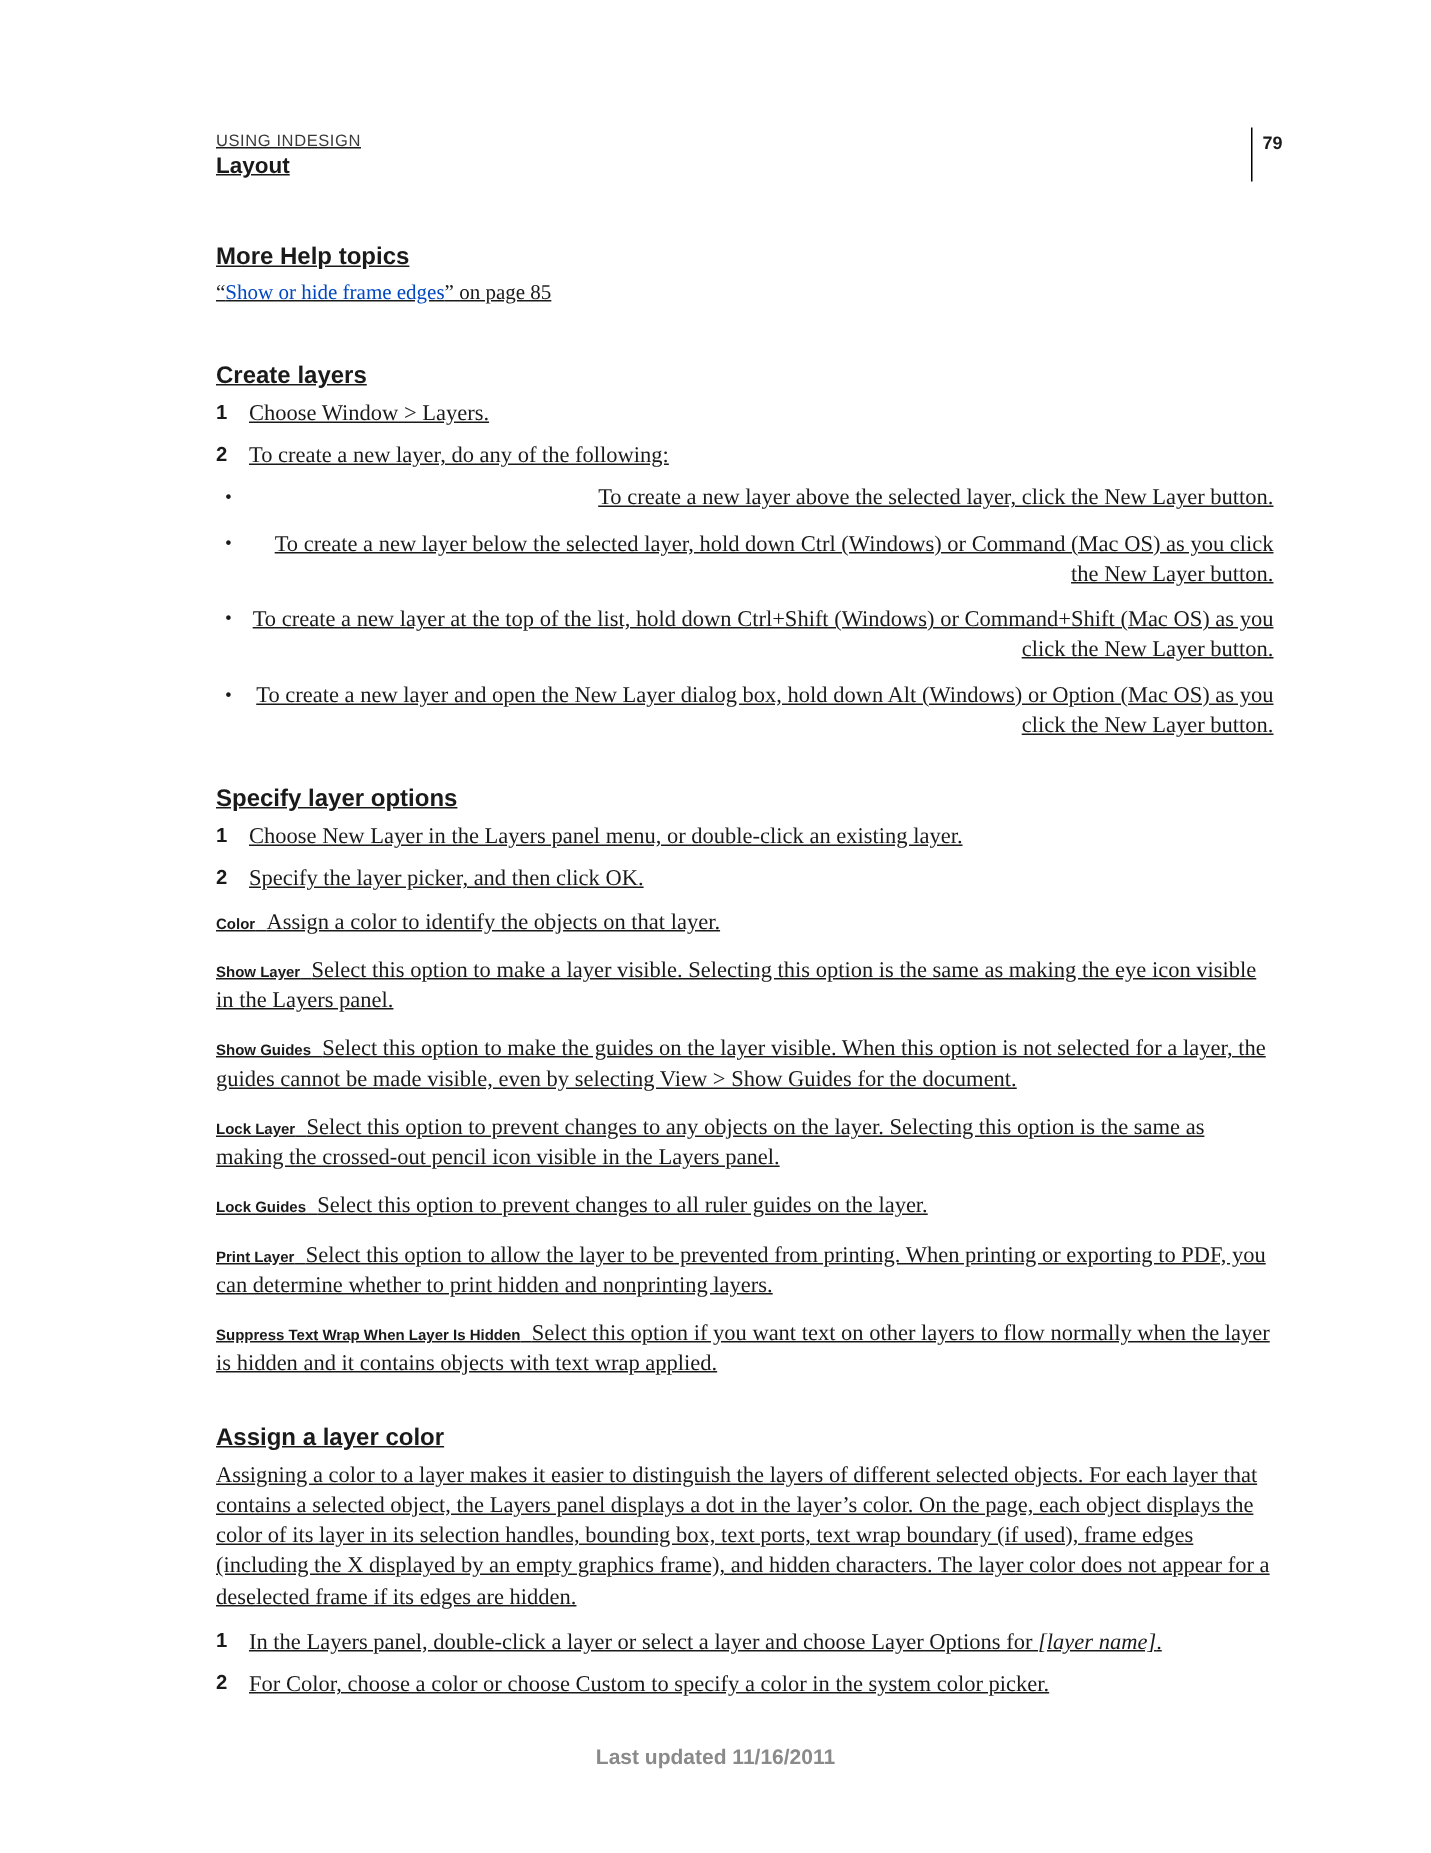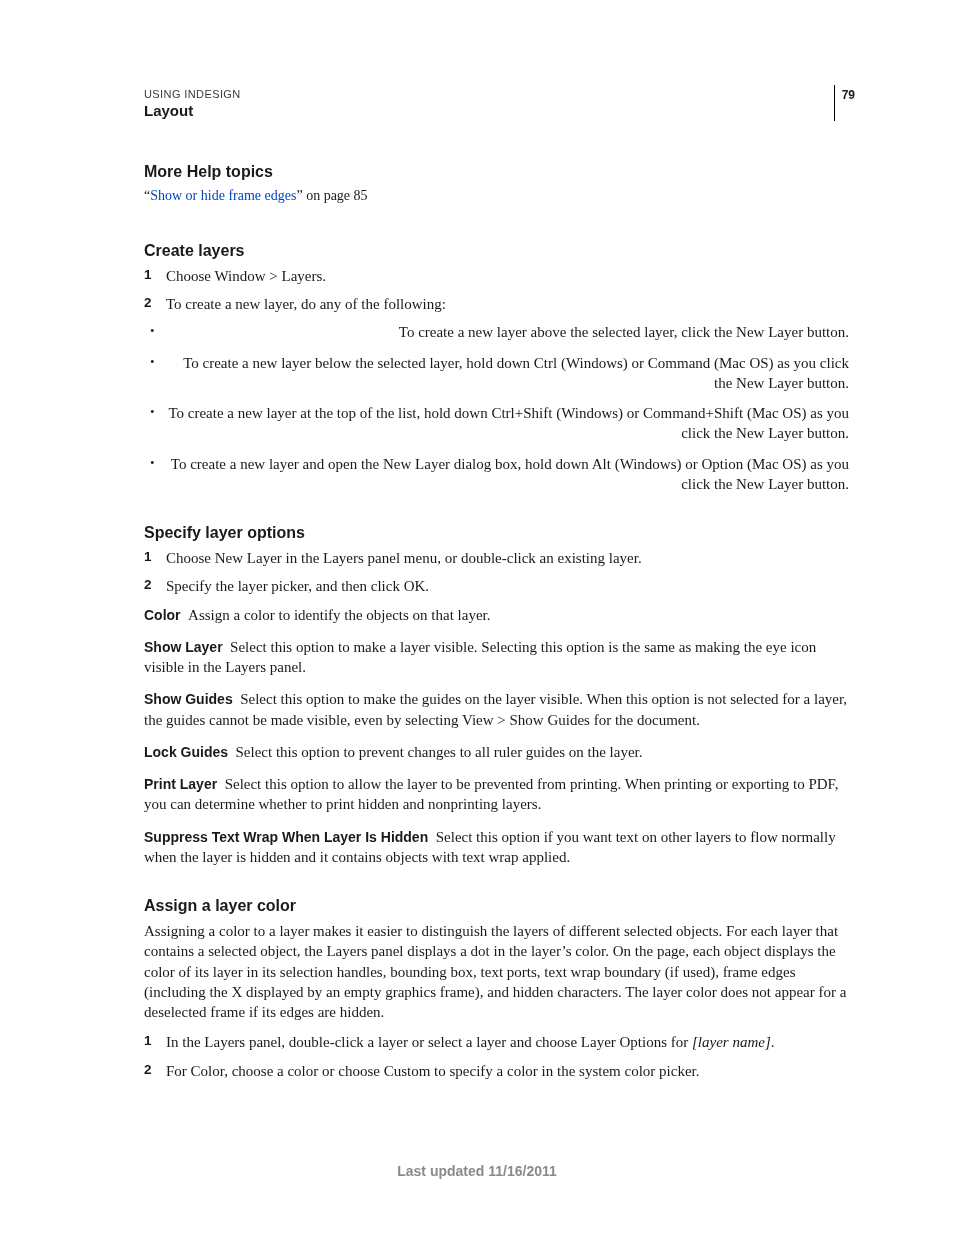--- a/index.html
+++ b/index.html
@@ -8,20 +8,21 @@
     font-family: "Minion Pro", Georgia, "Times New Roman", serif;
     background: #fff;
     color: #1a1a1a;
   }
   .page {
     width: 954px;
     height: 1235px;
     position: relative;
     box-sizing: border-box;
     padding: 88px 105px 0 144px;
+    text-decoration: underline;
   }
   .header {
     position: relative;
     margin-bottom: 44px;
   }
   .header-title {
     font-family: "Myriad Pro", "Helvetica Neue", Arial, sans-serif;
     font-size: 11px;
     letter-spacing: 0.4px;
     color: #3a3a3a;
@@ -117,21 +118,21 @@
     font-size: 13px;
   }
   .def {
     font-size: 15px;
     line-height: 1.35;
     margin-bottom: 12px;
   }
   .def .term {
     font-family: "Myriad Pro", "Helvetica Neue", Arial, sans-serif;
     font-weight: 700;
-    font-size: 14px;
+    font-size: 10px;
   }
   .para {
     font-size: 15px;
     line-height: 1.35;
     margin-bottom: 10px;
   }
   .ital {
     font-style: italic;
   }
   .footer {
@@ -188,20 +189,23 @@
     </ol>
 
     <div class="def">
       <span class="term">Color</span>&nbsp;&nbsp;<span>Assign a color to identify the objects on that layer.</span>
     </div>
     <div class="def">
       <span class="term">Show Layer</span>&nbsp;&nbsp;<span>Select this option to make a layer visible. Selecting this option is the same as making the eye icon visible in the Layers panel.</span>
     </div>
     <div class="def">
       <span class="term">Show Guides</span>&nbsp;&nbsp;<span>Select this option to make the guides on the layer visible. When this option is not selected for a layer, the guides cannot be made visible, even by selecting View &gt; Show Guides for the document.</span>
+    </div>
+    <div class="def">
+      <span class="term">Lock Layer</span>&nbsp;&nbsp;<span>Select this option to prevent changes to any objects on the layer. Selecting this option is the same as making the crossed-out pencil icon visible in the Layers panel.</span>
     </div>
     <div class="def">
       <span class="term">Lock Guides</span>&nbsp;&nbsp;<span>Select this option to prevent changes to all ruler guides on the layer.</span>
     </div>
     <div class="def">
       <span class="term">Print Layer</span>&nbsp;&nbsp;<span>Select this option to allow the layer to be prevented from printing. When printing or exporting to PDF, you can determine whether to print hidden and nonprinting layers.</span>
     </div>
     <div class="def">
       <span class="term">Suppress Text Wrap When Layer Is Hidden</span>&nbsp;&nbsp;<span>Select this option if you want text on other layers to flow normally when the layer is hidden and it contains objects with text wrap applied.</span>
     </div>

